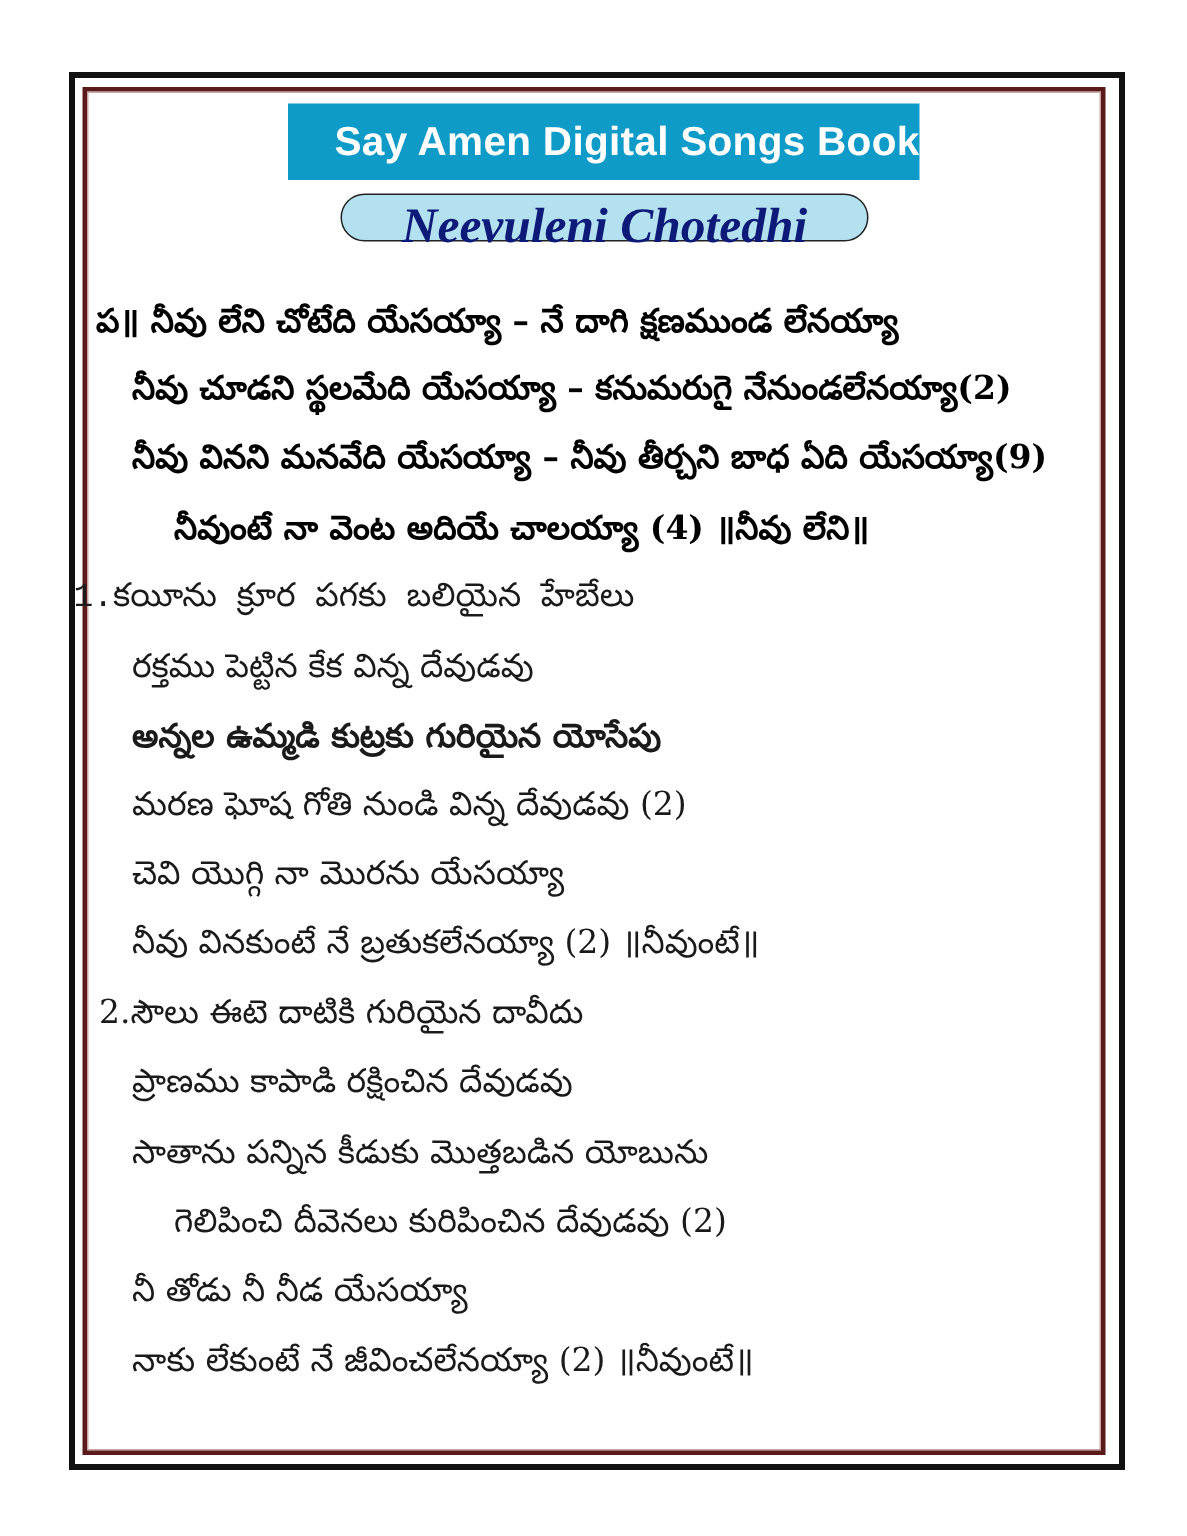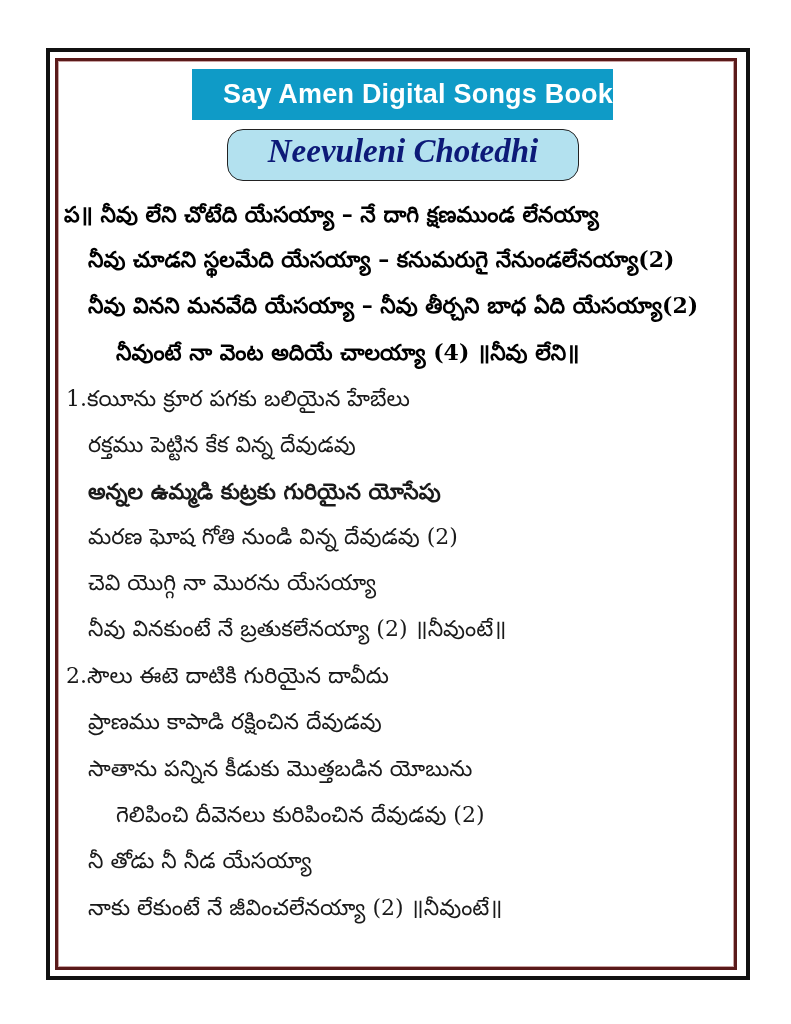--- a/index.html
+++ b/index.html
@@ -45,21 +45,21 @@
     font-size: 27px;
     line-height: 51px;
     text-align: right;
     letter-spacing: 0.2px;
   }
   .song-pill {
     position: absolute;
     left: 227px;
     top: 129px;
     width: 352px;
-    height: 52px;
+    height: 32px;
     border: 1.5px solid #222222;
     border-radius: 16px;
     background: #b3e1ef;
     text-align: center;
     box-sizing: border-box;
   }
   .song-pill span {
     font-family: "Liberation Serif", serif;
     font-style: italic;
     font-weight: bold;
@@ -98,26 +98,26 @@
 </div>
 
 <div class="song-pill">
   <span>Neevuleni Chotedhi</span>
 </div>
 
 <div class="lyrics">
   <div>
     <div class="line bold" style="left:64px; top:199px;">ప॥ నీవు లేని చోటేది యేసయ్యా  – నే దాగి క్షణముండ లేనయ్యా</div>
     <div class="line bold" style="left:88px; top:244px;">నీవు చూడని స్థలమేది యేసయ్యా – కనుమరుగై నేనుండలేనయ్యా(2)</div>
-    <div class="line bold" style="left:88px; top:290px;">నీవు వినని మనవేది యేసయ్యా – నీవు తీర్చని బాధ ఏది యేసయ్యా(2)</div>
+    <div class="line bold" style="left:88px; top:290px;">నీవు వినని మనవేది యేసయ్యా – నీవు తీర్చని బాధ ఏది యేసయ్యా(9)</div>
     <div class="line bold" style="left:116px; top:337px;">నీవుంటే నా వెంట అదియే చాలయ్యా (4) ॥నీవు లేని॥</div>
   </div>
 
   <div>
-    <div class="line" style="left:66px; top:384px;">1.కయీను క్రూర పగకు బలియైన హేబేలు</div>
+    <div class="line" style="left:49px; top:384px;font-family:Liberation Mono, monospace;">1.కయీను క్రూర పగకు బలియైన హేబేలు</div>
     <div class="line" style="left:88px; top:430px;">రక్తము పెట్టిన కేక విన్న దేవుడవు</div>
     <div class="line" style="left:88px; top:476px;font-weight:bold;">అన్నల ఉమ్మడి కుట్రకు గురియైన యోసేపు</div>
     <div class="line" style="left:88px; top:522px;">మరణ ఘోష గోతి నుండి విన్న దేవుడవు (2)</div>
     <div class="line" style="left:88px; top:568px;">చెవి యొగ్గి నా మొరను యేసయ్యా</div>
     <div class="line" style="left:88px; top:614px;">నీవు వినకుంటే నే బ్రతుకలేనయ్యా (2) ॥నీవుంటే॥</div>
   </div>
 
   <div>
     <div class="line" style="left:66px; top:661px;">2.సౌలు ఈటె దాటికి గురియైన దావీదు</div>
     <div class="line" style="left:88px; top:707px;">ప్రాణము కాపాడి రక్షించిన దేవుడవు</div>

